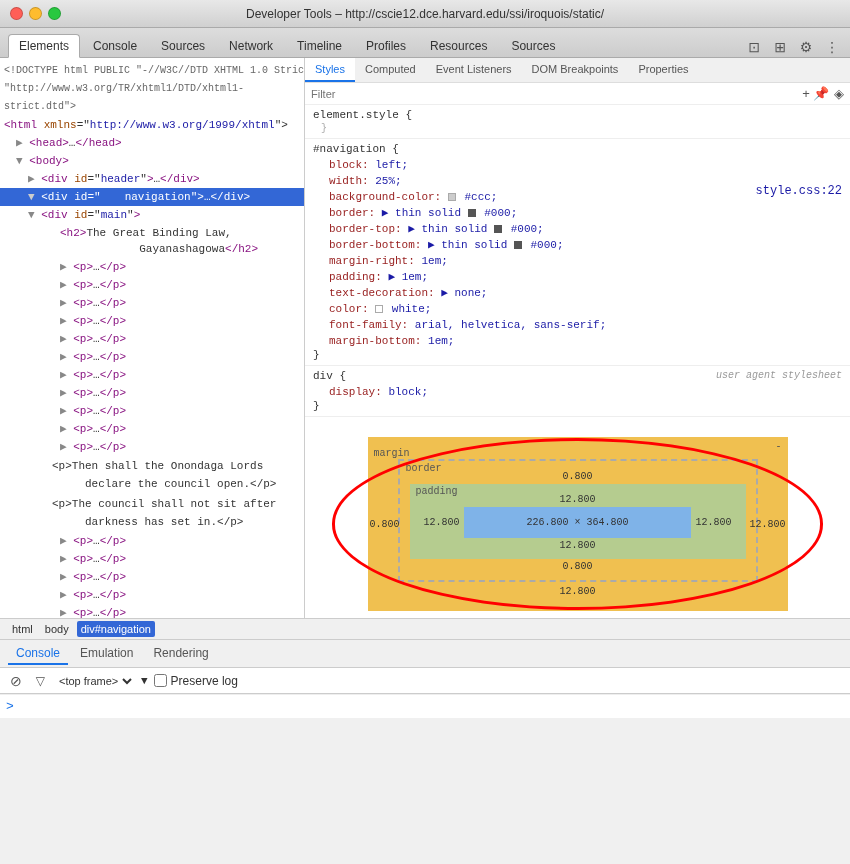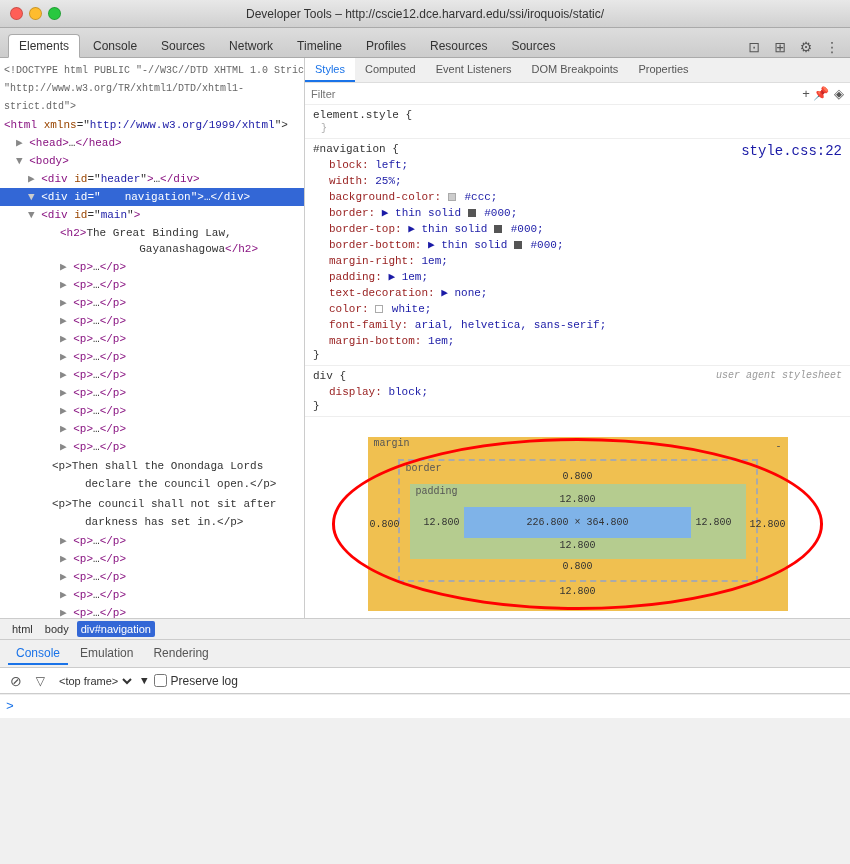--- a/index.html
+++ b/index.html
@@ -143,21 +143,21 @@
     }
     .styles-icons { display: flex; gap: 4px; align-items: center; }
     .style-icon-btn { font-size: 13px; color: #555; cursor: pointer; background: none; border: none; }
 
     .style-rule {
       padding: 4px 8px;
       border-bottom: 1px solid #eee;
       font-size: 11px;
     }
     .style-selector { color: #333; margin-bottom: 2px; }
-    .style-source { float: right; color: #1a1aa6; font-size: 14px; }
+    .style-source { float: right; color: #1a1aa6; font-size: 12px; margin-top: 41px; }
     .style-prop { padding: 0 0 0 16px; line-height: 16px; }
     .prop-name { color: #922; }
     .prop-value { color: #1a1aa6; }
     .prop-value-color { display: inline-block; width: 8px; height: 8px; border: 1px solid #aaa; vertical-align: middle; margin-right: 2px; }
     .prop-value-bool { display: inline-block; width: 8px; height: 8px; background: #555; vertical-align: middle; margin-right: 2px; }
     .close-bracket { color: #333; }
     .ua-source { float: right; color: #999; font-size: 10px; font-style: italic; }
 
     
     .box-model-area {
@@ -377,21 +377,21 @@
         div {
         <span class="ua-source">user agent stylesheet</span>
       </div>
       <div class="style-prop"><span class="prop-name">display:</span> <span class="prop-value">block;</span></div>
       <div class="close-bracket">}</div>
     </div>
 
     <div class="box-model-area" style="position:relative; padding: 20px 10px;">
 
       <div style="position:relative; background:#f0c050; padding:22px 30px 14px 30px; min-width:420px;">
-        <span style="position:absolute; top:1px; left:6px; font-size:10px; color:#555;">margin</span>
+        <span style="position:absolute; top:11px; left:6px; font-size:10px; color:#555;">margin</span>
         <span style="position:absolute; top:4px; right:6px; font-size:10px; color:#555;">-</span>
 
         <div style="border:2px dashed #aaa; position:relative; padding:10px 10px 8px 10px; background:#f0c050;">
           <span style="position:absolute; top:2px; left:6px; font-size:10px; color:#555;">border</span>
 
           <div style="text-align:center; font-size:10px; color:#333; margin-bottom:2px;">0.800</div>
 
           <div style="background:#b5cc8f; position:relative; padding:10px 14px 8px 14px;">
             <span style="position:absolute; top:2px; left:6px; font-size:10px; color:#555;">padding</span>
 

